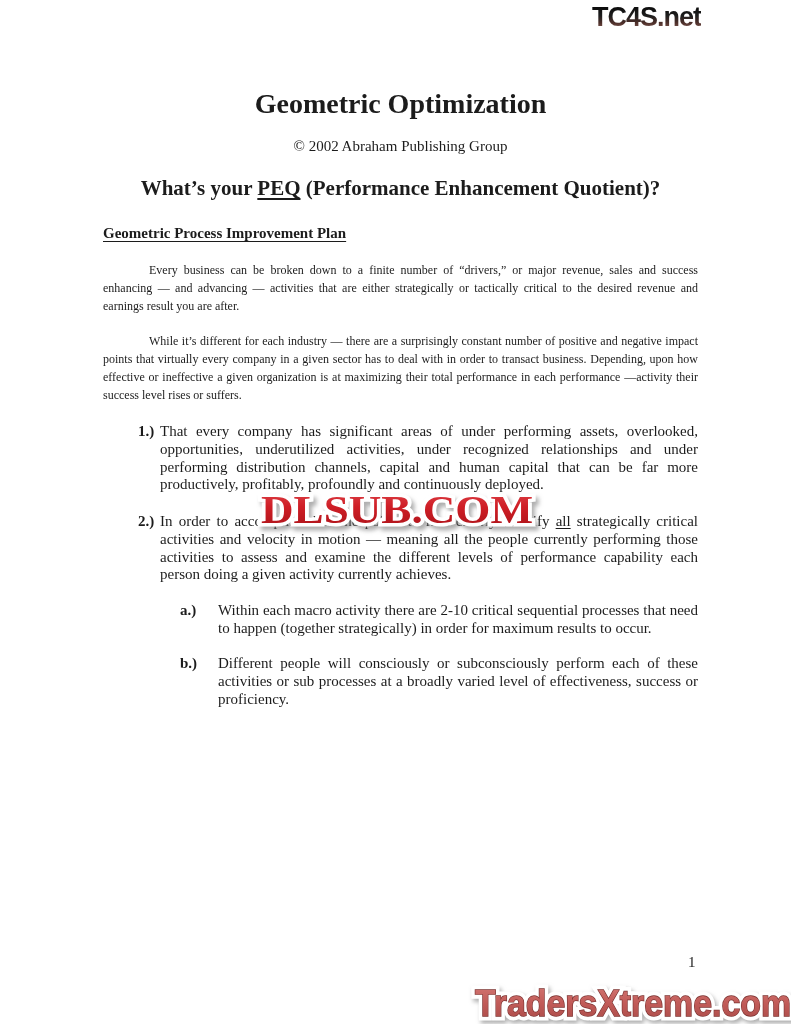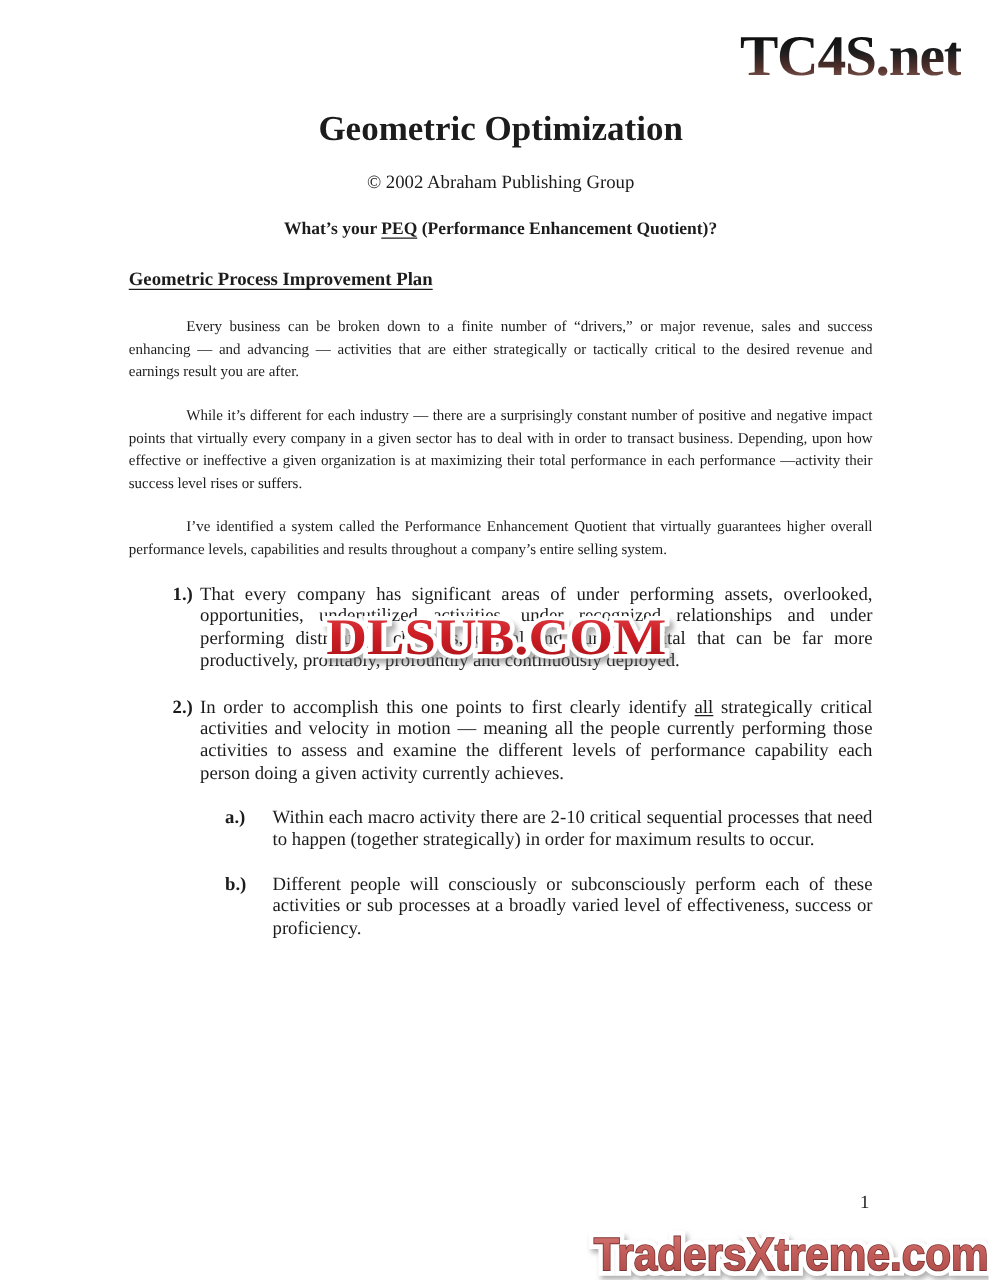--- a/index.html
+++ b/index.html
@@ -25,21 +25,21 @@
     line-height:1.12;
   }
   .copyright {
     margin:19px 0 0 0;
     text-align:center;
     font-size:15px;
   }
   .doc-subtitle {
     margin:21px 0 0 0;
     text-align:center;
-    font-size:14px;
+    font-size:21px;
     font-weight:bold;
   }
   .peq-underline {
     text-decoration:underline;
     text-underline-offset:3px;
   }
   .section-heading {
     margin:24px 0 0 0;
     font-size:15px;
     font-weight:bold;
@@ -94,24 +94,24 @@
     font-weight:bold;
   }
   .letter-item .itext {
     flex:1;
     text-align:justify;
   }
   u { text-underline-offset:2px; }
 
   .tc4s-logo {
     position:absolute;
-    left:592px; top:18px;
-    font-family:Liberation Serif, serif;
-    font-weight:bold;
-    font-size:46px;
+    left:592px; top:2px;
+    font-family:Liberation Sans, sans-serif;
+    font-weight:bold;
+    font-size:27px;
     letter-spacing:-1px;
     background:linear-gradient(180deg,#060606 8%,#1e1e1e 45%,#4f302b 68%,#8a625a 90%,#b59a93 100%);
     -webkit-background-clip:text;
     background-clip:text;
     color:transparent;
     -webkit-text-fill-color:transparent;
   }
   .dlsub-logo {
     position:absolute;
     left:252px; top:482px;
@@ -144,21 +144,20 @@
     <h2 class="doc-subtitle">
       <span>What’s your </span><span class="peq-underline">PEQ</span><span> (Performance Enhancement Quotient)?</span>
     </h2>
 
     <div class="section-heading">Geometric Process Improvement Plan</div>
 
     <p class="para first">Every business can be broken down to a finite number of “drivers,” or major revenue, sales and success enhancing — and advancing — activities that are either strategically or tactically critical to the desired revenue and earnings result you are after.</p>
 
     <p class="para">While it’s different for each industry — there are a surprisingly constant number of positive and negative impact points that virtually every company in a given sector has to deal with in order to transact business.  Depending, upon how effective or ineffective a given organization is at maximizing their total performance in each performance —activity their success level rises or suffers.</p>
 
-    <p class="para">I’ve identified a system called the Performance Enhancement Quotient that virtually guarantees higher overall performance levels, capabilities and results throughout a company’s entire selling system.</p>
 
 
     <div class="num-item">
       <span class="label">1.)</span>
       <span class="itext">That every company has significant areas of under performing assets, overlooked, opportunities, underutilized activities, under recognized relationships and under performing distribution channels, capital and human capital that can be far more productively, profitably, profoundly and continuously deployed.</span>
     </div>
 
     <div class="num-item">
       <span class="label">2.)</span>
       <span class="itext"><span>In order to accomplish this one points to first clearly identify </span><u>all</u><span> strategically critical activities and velocity in motion — meaning all the people currently performing those activities to assess and examine the different levels of performance capability each person doing a given activity currently achieves.</span></span>

